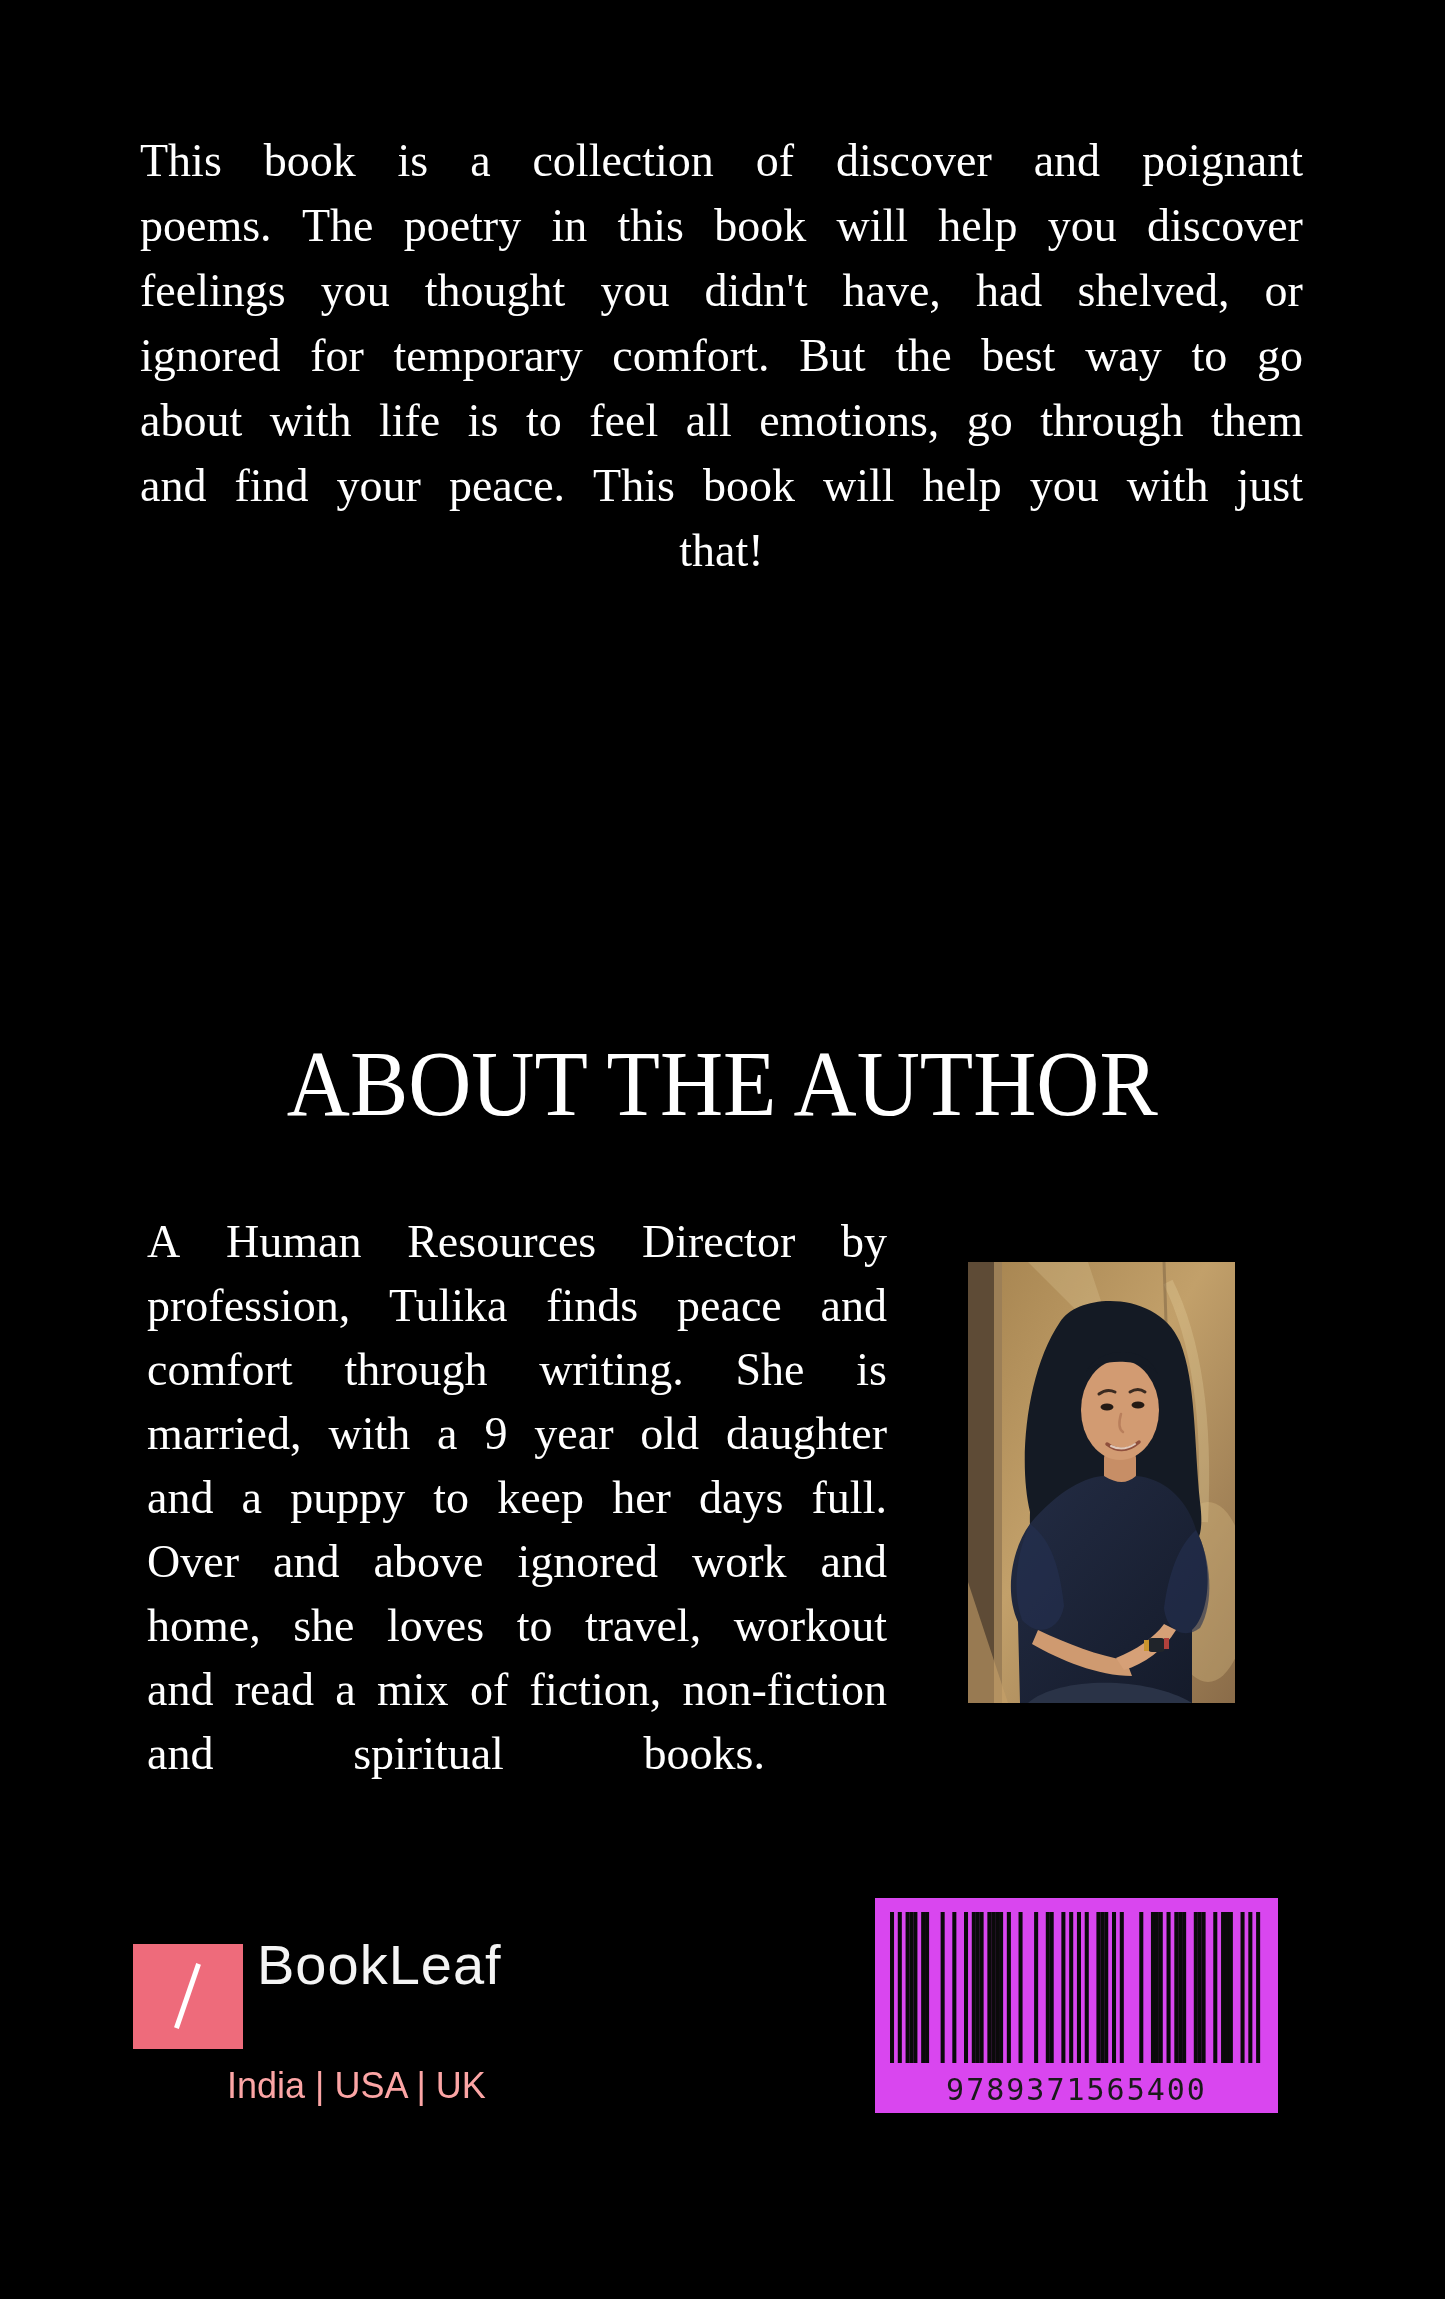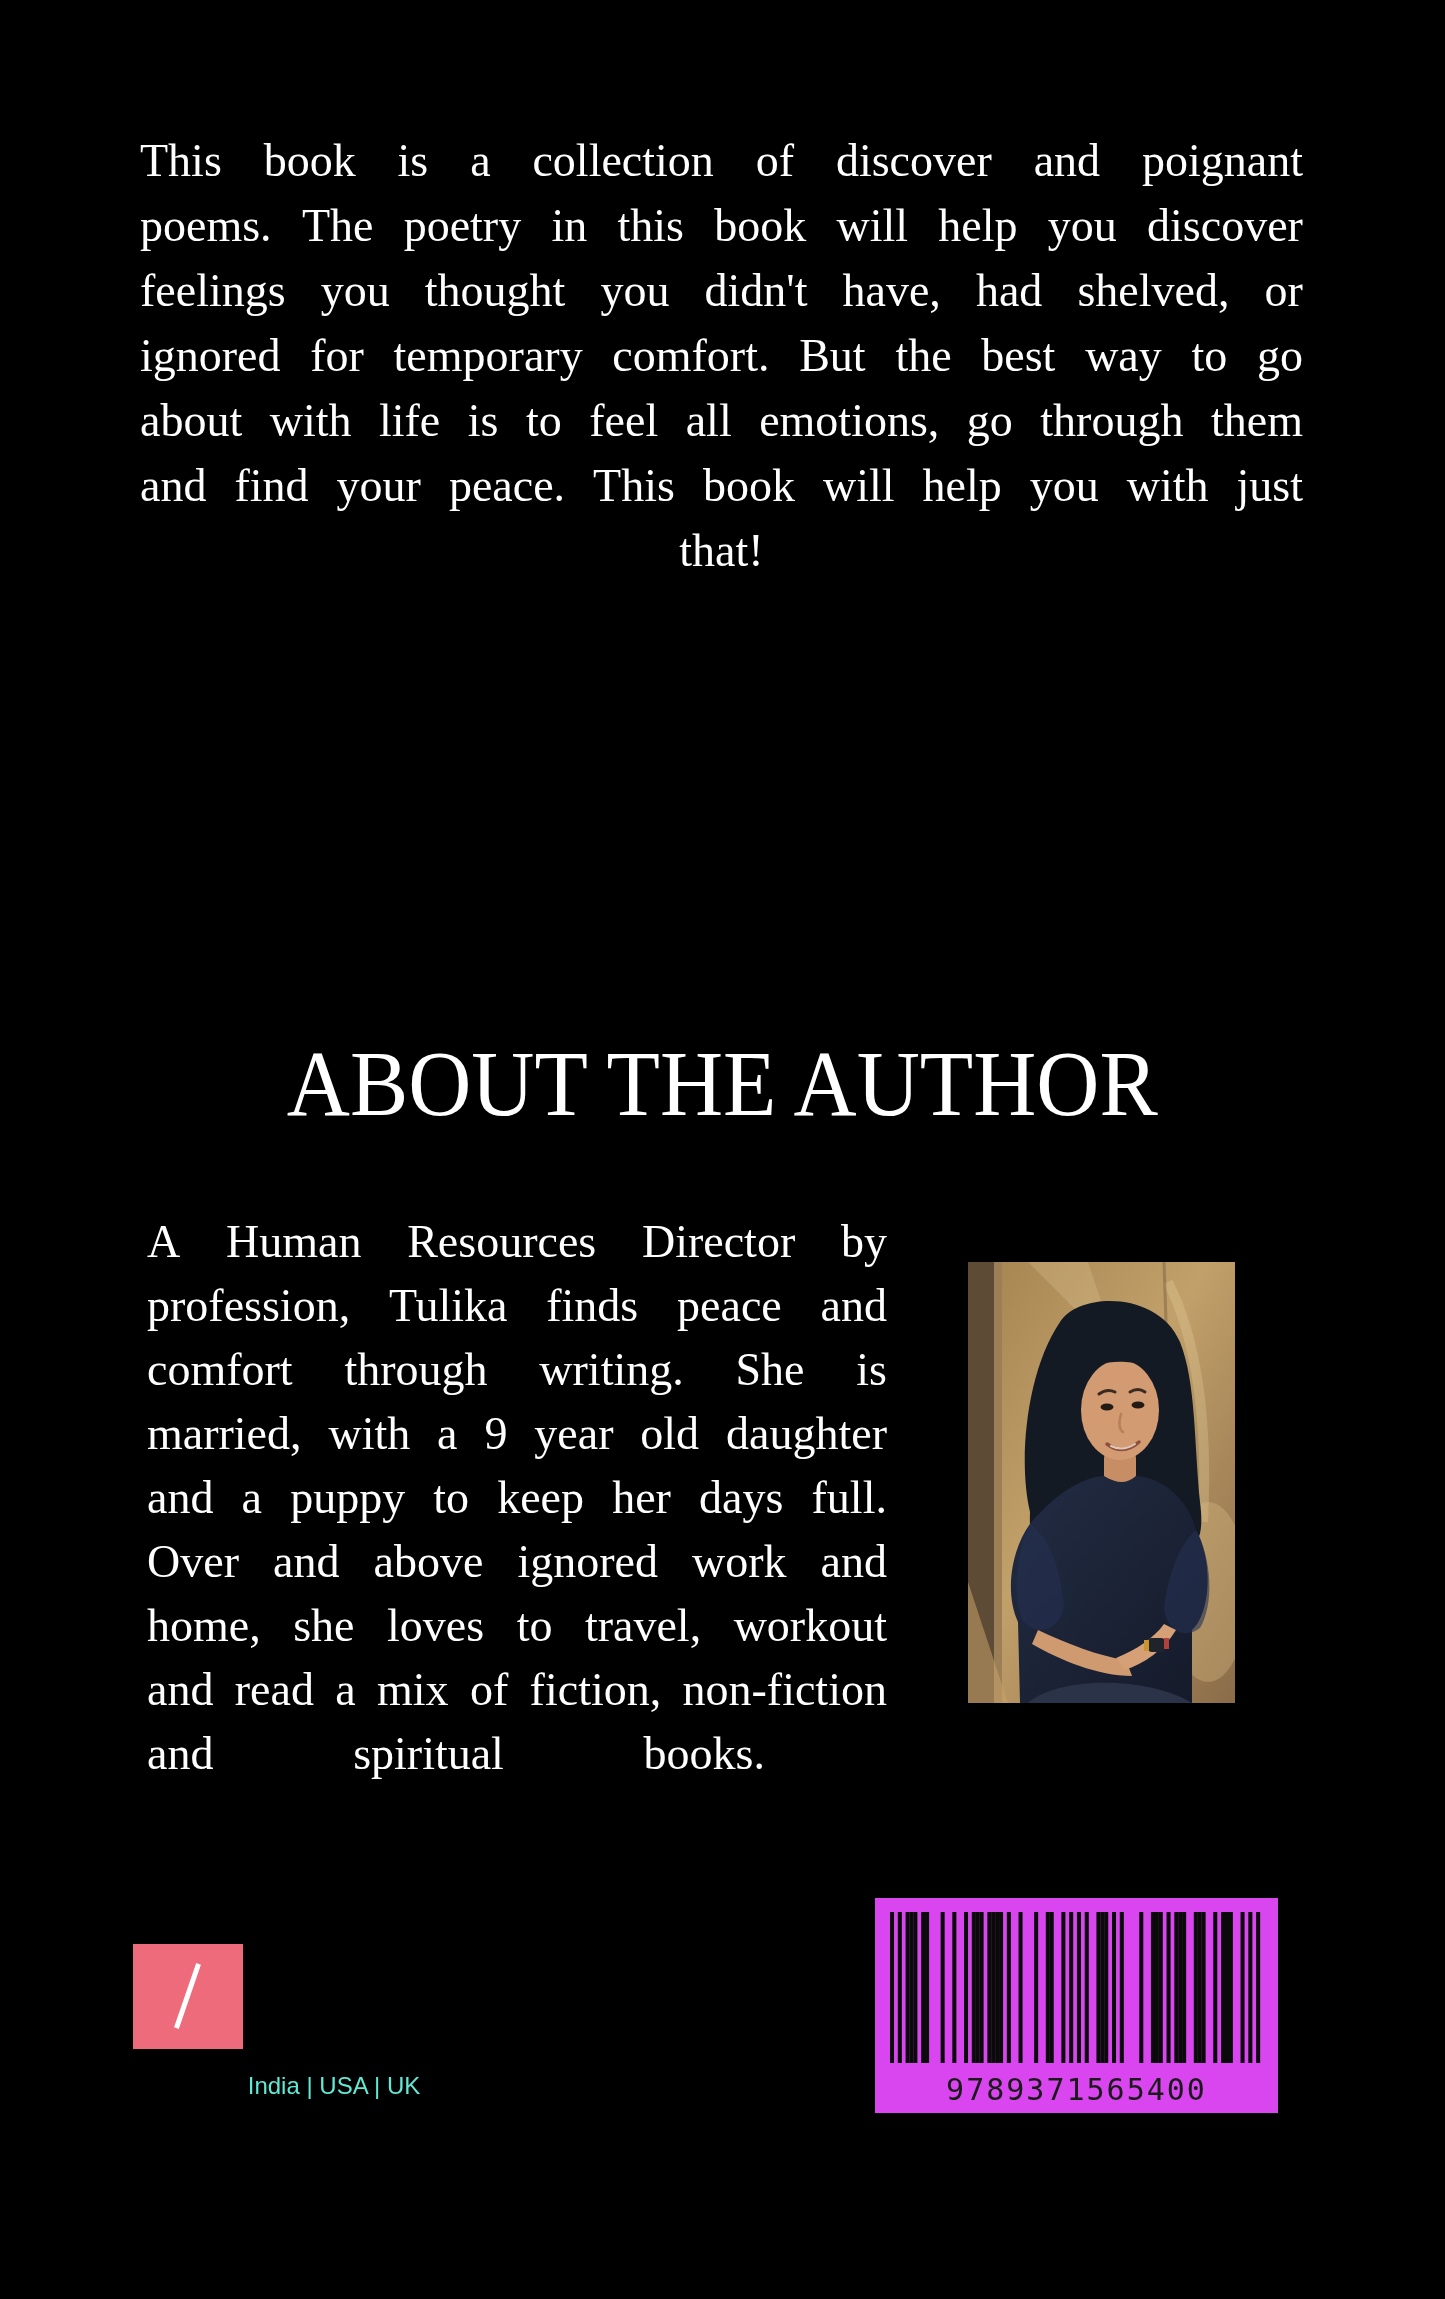--- a/index.html
+++ b/index.html
@@ -37,21 +37,21 @@
     transform:rotate(19deg);
   }
   #logo-text{
     position:absolute;left:257px;top:1936px;
     font-family:"Liberation Sans","DejaVu Sans",sans-serif;font-weight:300;
     font-size:56px;line-height:57px;color:#f4f4f4;letter-spacing:1px;
   }
   #logo-regions{
     position:absolute;left:227px;top:2071px;width:214px;
     font-family:"Liberation Sans","DejaVu Sans",sans-serif;font-weight:300;
-    font-size:24px;line-height:30px;color:#5eead4;text-align:center;white-space:nowrap;
+    font-size:36px;line-height:30px;color:#fca5a5;text-align:center;white-space:nowrap;
   }
   
   #barcode{
     position:absolute;left:875px;top:1898px;width:403px;height:215px;background:#d946ef;
   }
   #barcode svg{display:block;}
   #barcode-number{
     position:absolute;left:0;top:174px;width:403px;text-align:center;
     font-family:"DejaVu Sans Mono","Liberation Mono",monospace;
     font-size:30px;color:#1a1a1a;letter-spacing:2px;
@@ -265,20 +265,21 @@
     <rect x="196" y="376" width="5" height="11" fill="#b0413c"></rect>
 
     <path d="M60 441 C 90 414, 180 414, 224 441 Z" fill="#2a3347"></path>
   </svg>
 </div>
 
 <div id="logo-square" style="background: rgb(238, 107, 123);">
   <div id="logo-slash"></div>
 </div>
 <div id="logo-text">
+  <div>BookLeaf</div>
 </div>
 <div id="logo-regions">India | USA | UK</div>
 
 <div id="barcode">
   <svg width="403" height="170" viewBox="0 0 403 170" xmlns="http://www.w3.org/2000/svg">
       <rect x="15.00" y="14" width="4.04" height="151" fill="#0a0a0a"></rect>
       <rect x="22.79" y="14" width="4.04" height="151" fill="#0a0a0a"></rect>
       <rect x="30.58" y="14" width="4.04" height="151" fill="#0a0a0a"></rect>
       <rect x="34.47" y="14" width="4.04" height="151" fill="#0a0a0a"></rect>
       <rect x="38.37" y="14" width="4.04" height="151" fill="#0a0a0a"></rect>

